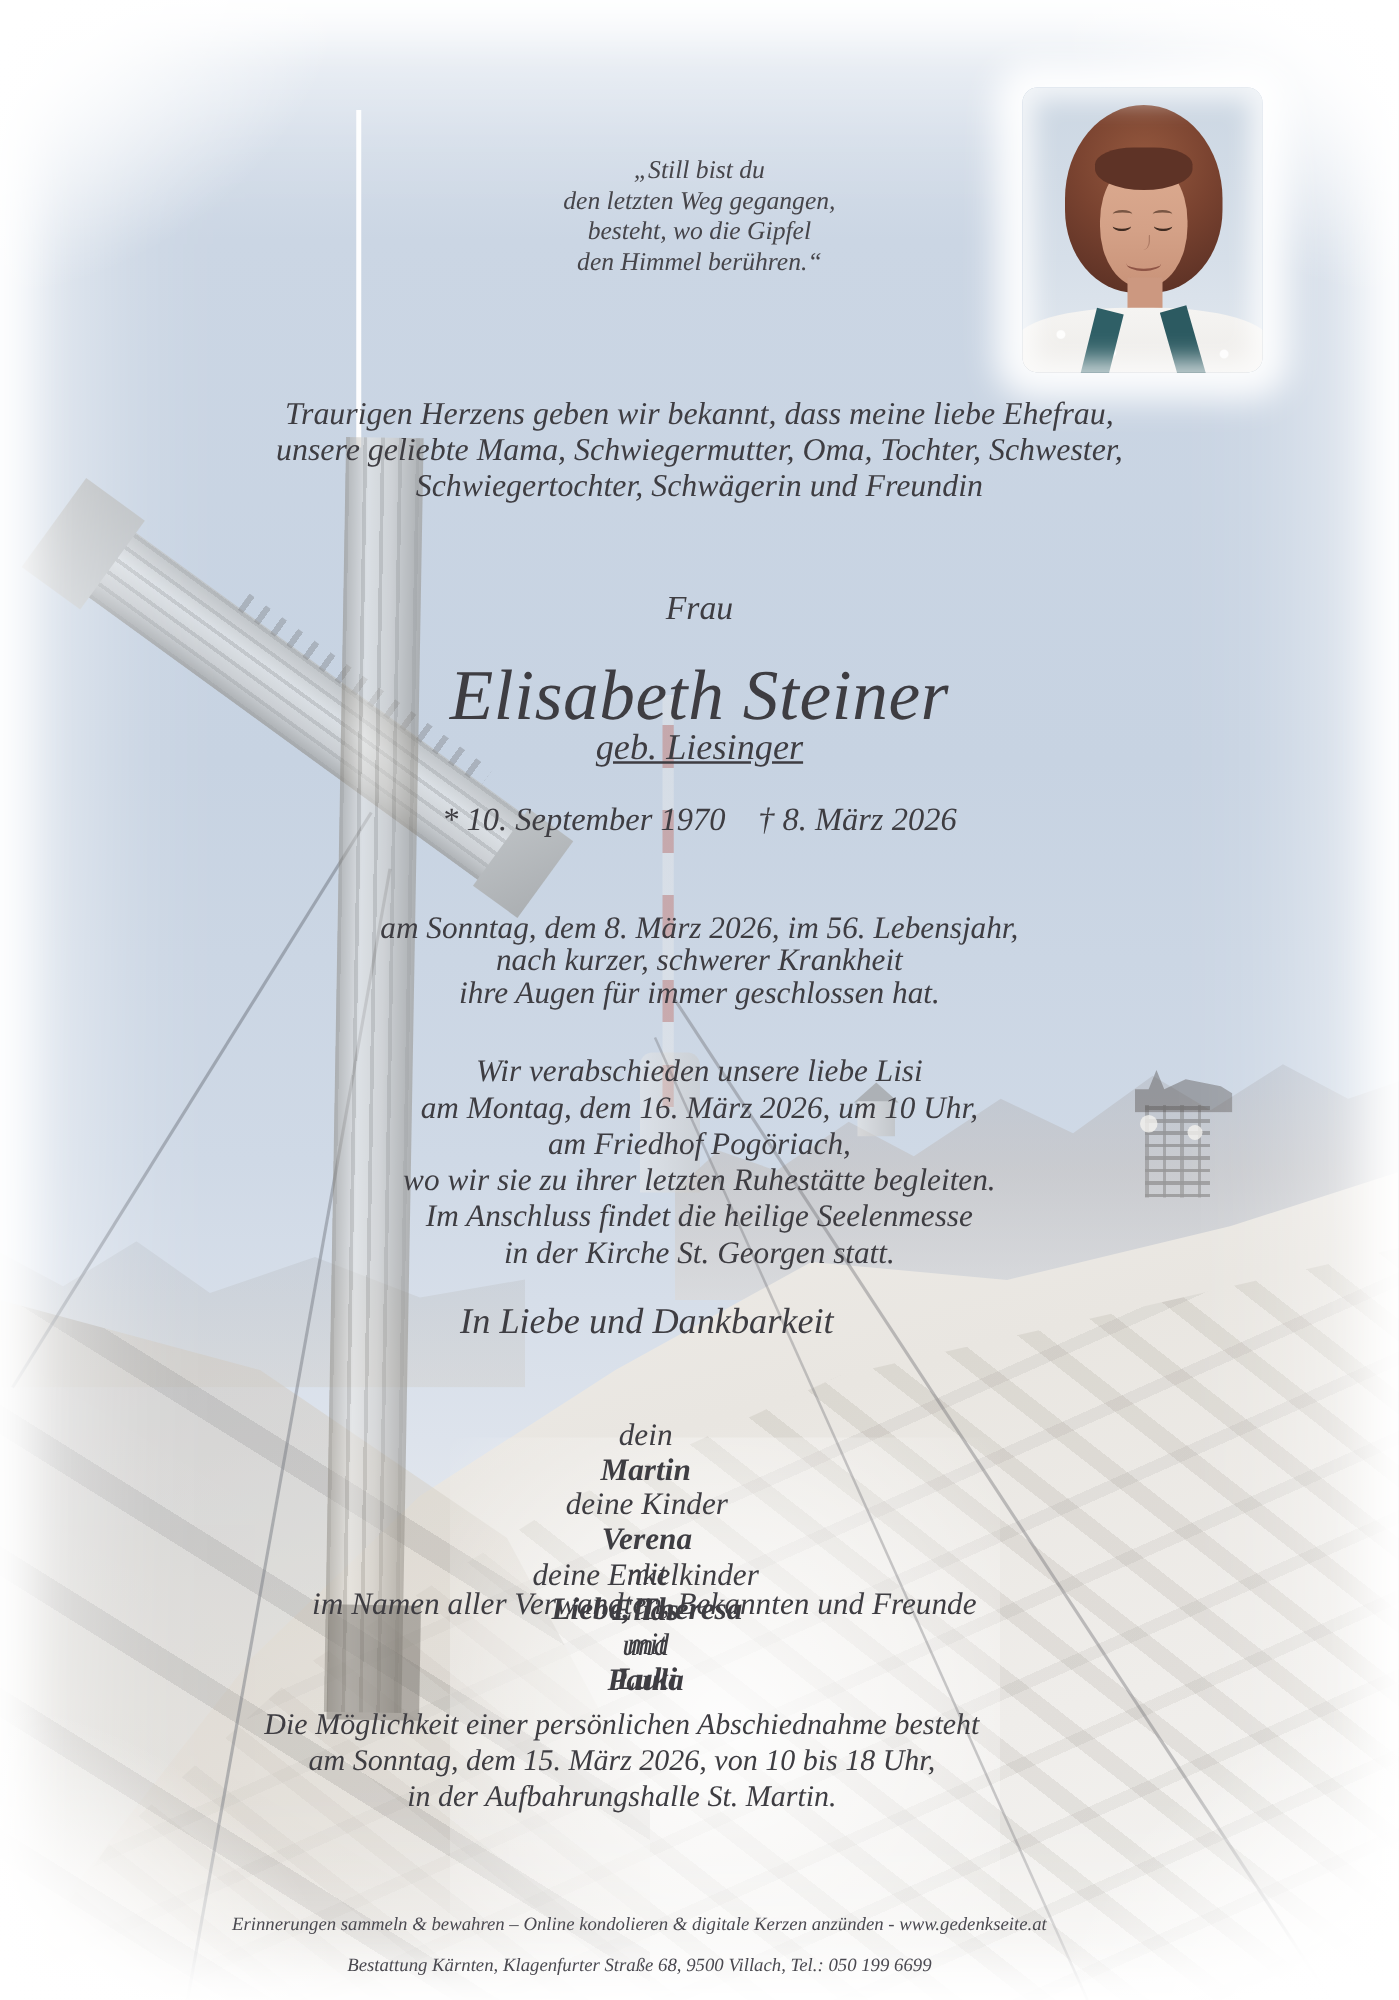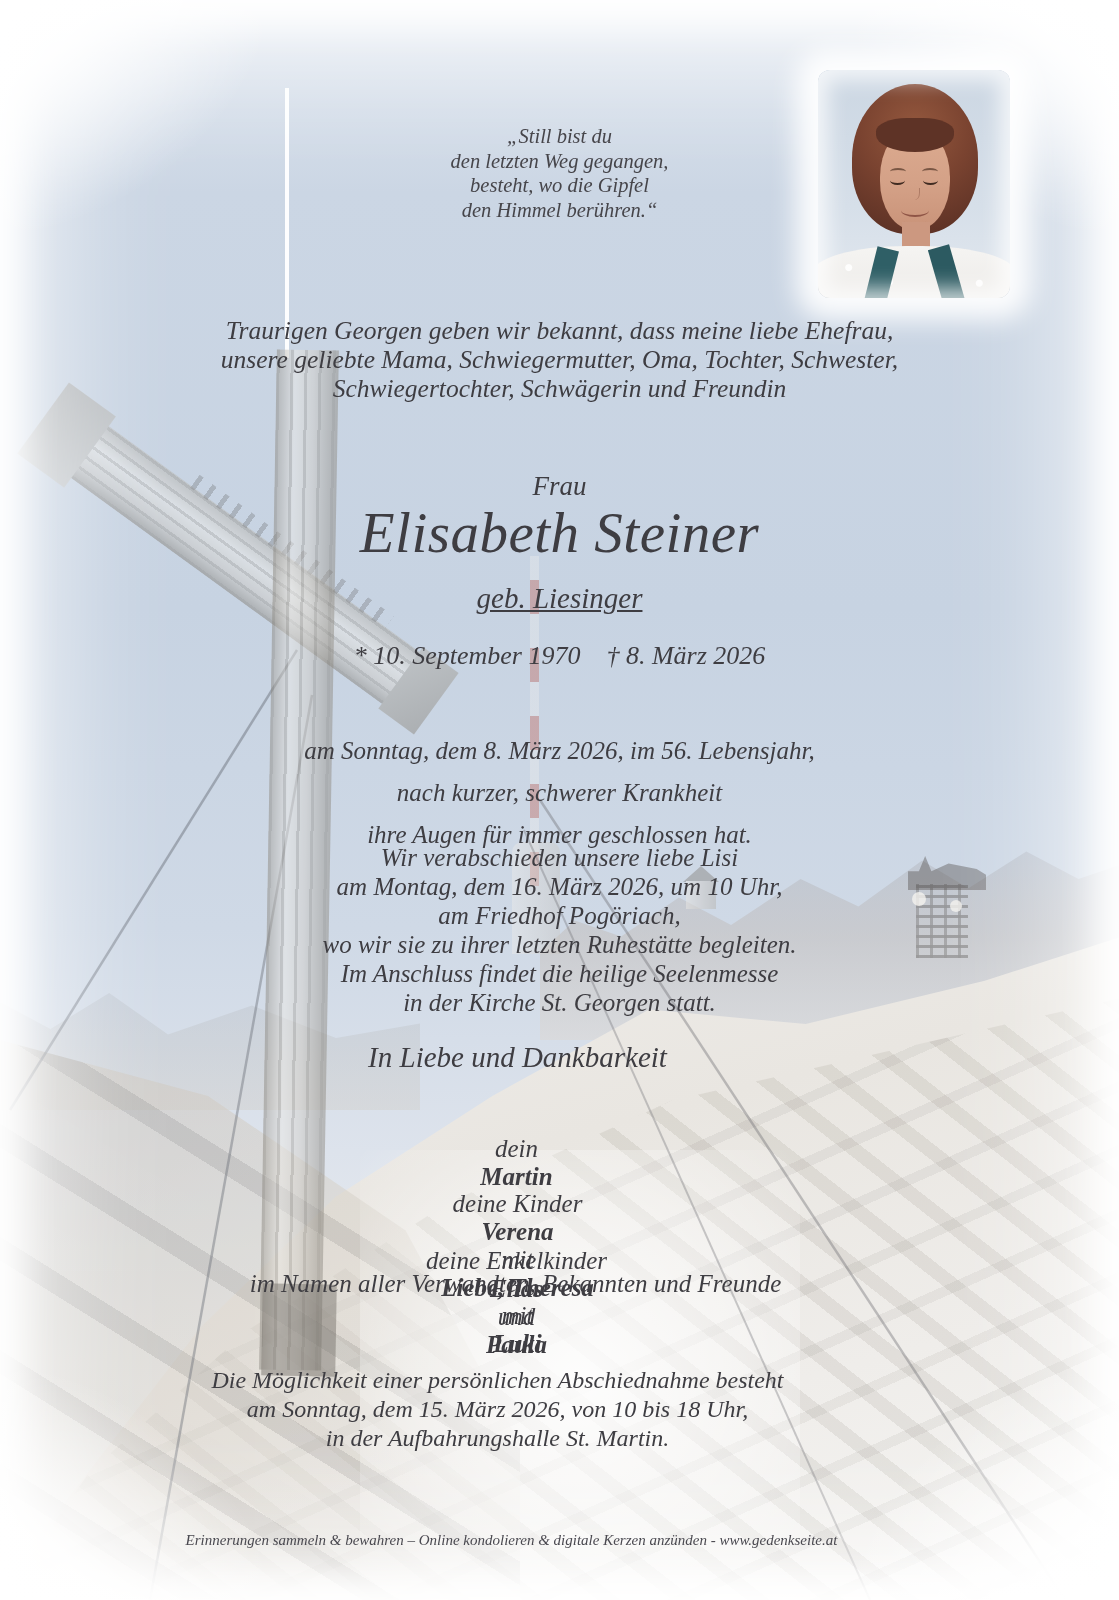--- a/index.html
+++ b/index.html
@@ -112,25 +112,25 @@
       radial-gradient(circle at 82% 62%,rgba(255,255,255,.9) 0 3px,rgba(255,255,255,0) 4px),
       linear-gradient(180deg,#f5f4f2 0%,#eceae7 100%);}
   .photo .strap-l{position:absolute;left:52px;top:178px;width:22px;height:60px;background:#2f5f66;transform:rotate(14deg);}
   .photo .strap-r{position:absolute;left:118px;top:176px;width:22px;height:62px;background:#2c5a61;transform:rotate(-16deg);}
   .photo .fade{position:absolute;inset:0;box-shadow:inset 0 0 20px 10px rgba(255,255,255,.75);border-radius:12px;}
   
   .txt{position:absolute;left:0;right:0;text-align:center;white-space:pre-line;}
   .quote{top:124px;font-size:20.5px;line-height:24.5px;color:#46454a;}
   .announcement{top:316px;font-size:25.5px;line-height:29px;}
   .salutation{top:452px;font-size:27px;margin-top:19px;}
-  .name{top:500px;font-size:57px;letter-spacing:.5px;}
+  .name{top:524px;font-size:57px;letter-spacing:.5px;}
   .maiden{top:582px;font-size:29px;text-decoration:underline;}
   .dates{top:641px;font-size:26px;}
   .dates .death{margin-left:26px;}
-  .passing{top:730px;font-size:25px;line-height:42px;}
+  .passing{top:730px;font-size:25px;line-height:26px;}
   .farewell{top:843px;font-size:25px;line-height:29px;}
   .closing{top:1041px;font-size:29px;transform:translateX(-42px);}
   .spouse{top:1107px;font-size:25px;transform:translateX(-43px);}
   .children{top:1162px;font-size:25px;transform:translateX(-42px);}
   .grandchildren{top:1219px;font-size:25px;transform:translateX(-43px);}
   .in-name-of{top:1270px;font-size:25px;transform:translateX(-44px);}
   .viewing{top:1366px;font-size:24px;line-height:29px;transform:translateX(-62px);}
   .footer{top:1515px;font-size:15px;line-height:16.5px;transform:translateX(-48px);color:#4a4950;}
   .b{font-weight:700;}
 </style>
@@ -195,21 +195,21 @@
     <div class="strap-l"></div>
     <div class="strap-r"></div>
     <div class="fade"></div>
   </div>
 
   <div class="txt quote">„Still bist du
 den letzten Weg gegangen,
 besteht, wo die Gipfel
 den Himmel berühren.“</div>
 
-  <div class="txt announcement">Traurigen Georgen geben wir bekannt, dass meine liebe Ehefrau,
+  <div class="txt announcement">Traurigen Herzens geben wir bekannt, dass meine liebe Ehefrau,
 unsere geliebte Mama, Schwiegermutter, Oma, Tochter, Schwester,
 Schwiegertochter, Schwägerin und Freundin</div>
 
   <div class="txt salutation">Frau</div>
 
   <div class="txt name">Elisabeth Steiner</div>
 
   <div class="txt maiden">geb. Liesinger</div>
 
   <div class="txt dates"><span class="birth">* 10. September 1970</span><span class="death">† 8. März 2026</span></div>
@@ -249,15 +249,16 @@
   </div>
 
   <div class="txt in-name-of">im Namen aller Verwandten, Bekannten und Freunde</div>
 
   <div class="txt viewing">Die Möglichkeit einer persönlichen Abschiednahme besteht
 am Sonntag, dem 15. März 2026, von 10 bis 18 Uhr,
 in der Aufbahrungshalle St. Martin.</div>
 
   <div class="txt footer">
     <span>Erinnerungen sammeln &amp; bewahren – Online kondolieren &amp; digitale Kerzen anzünden - www.gedenkseite.at</span><br>
+    <span>Bestattung Kärnten, Klagenfurter Straße 68, 9500 Villach, Tel.: 050 199 6699</span>
   </div>
 
 </div>
 
 </body></html>

